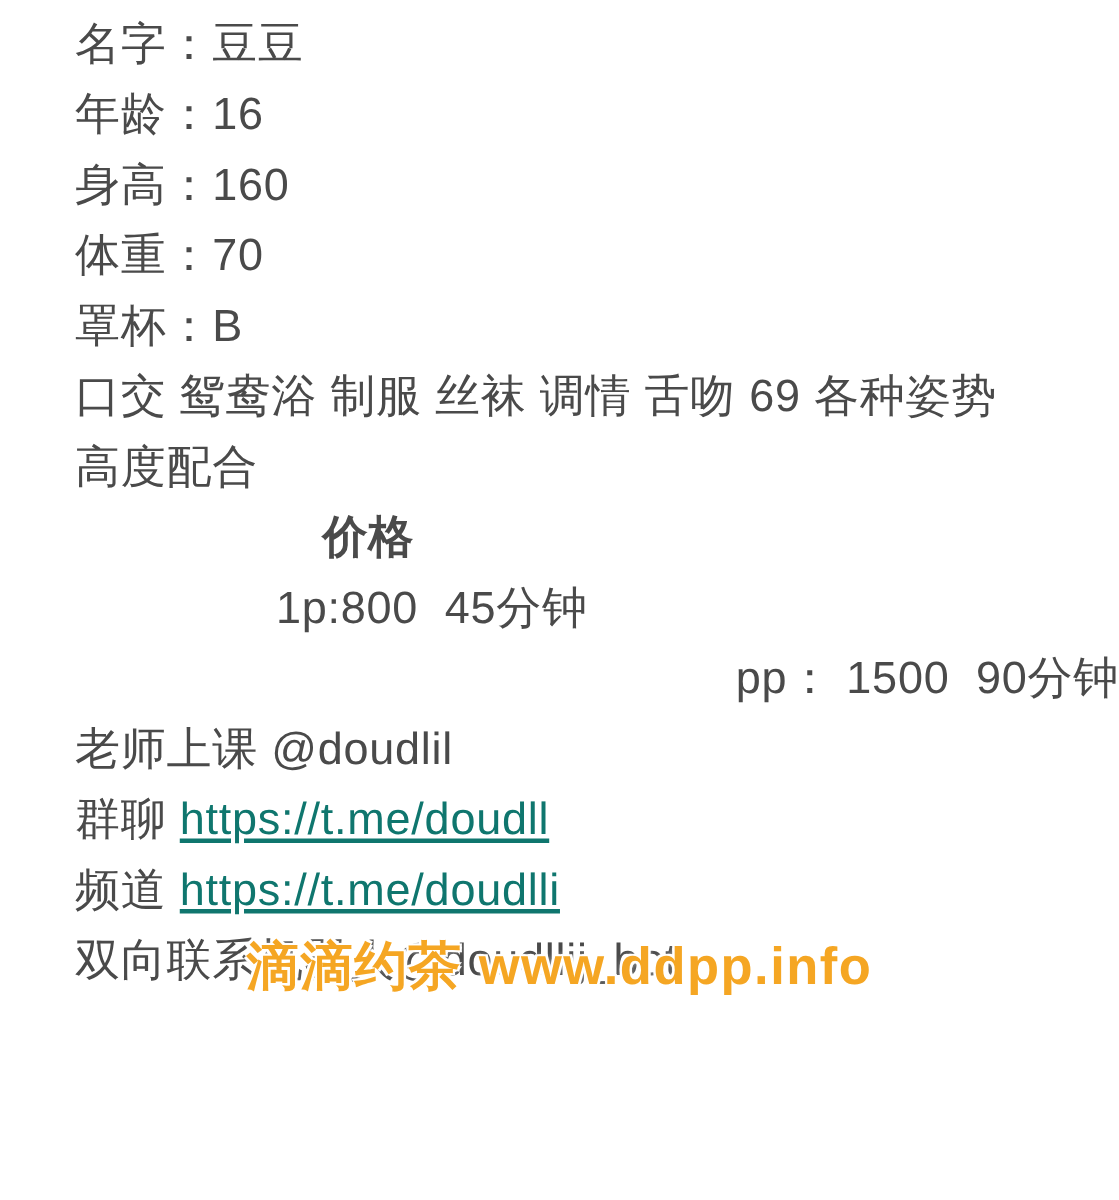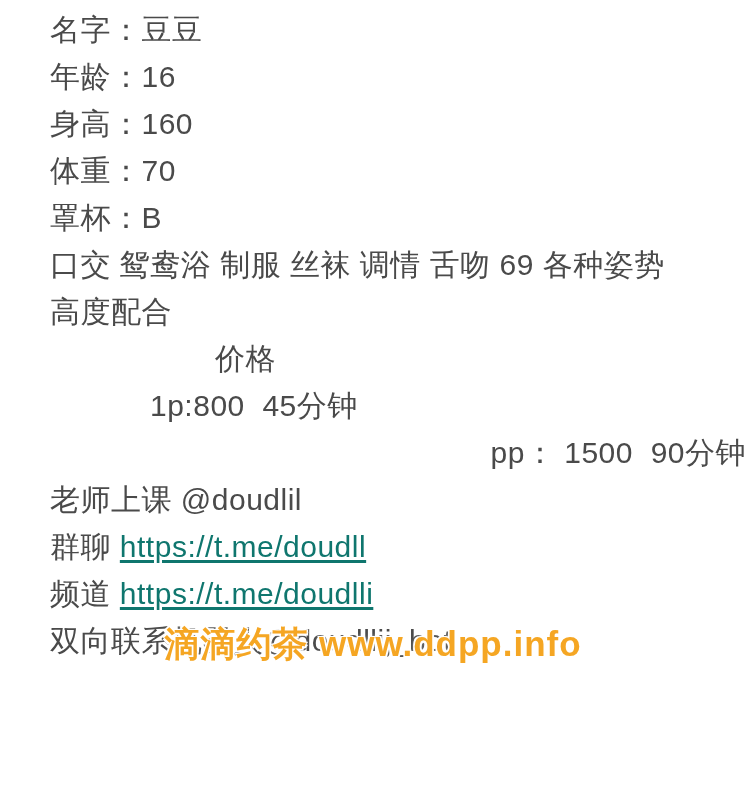--- a/index.html
+++ b/index.html
@@ -35,23 +35,25 @@
   .value {
     color: #4a4a4a;
   }
   .link {
     color: #0f766e;
     text-decoration: underline;
     text-underline-offset: 3px;
   }
   .price-title {
     padding-left: 215px;
+    font-weight: bold;
   }
   .price-1p {
     padding-left: 150px;
+    margin-left: 34px;
   }
   .price-pp {
     padding-left: 140px;
     text-align: right;
   }
   .watermark {
     position: absolute;
     left: 0;
     right: 0;
     bottom: 6px;

